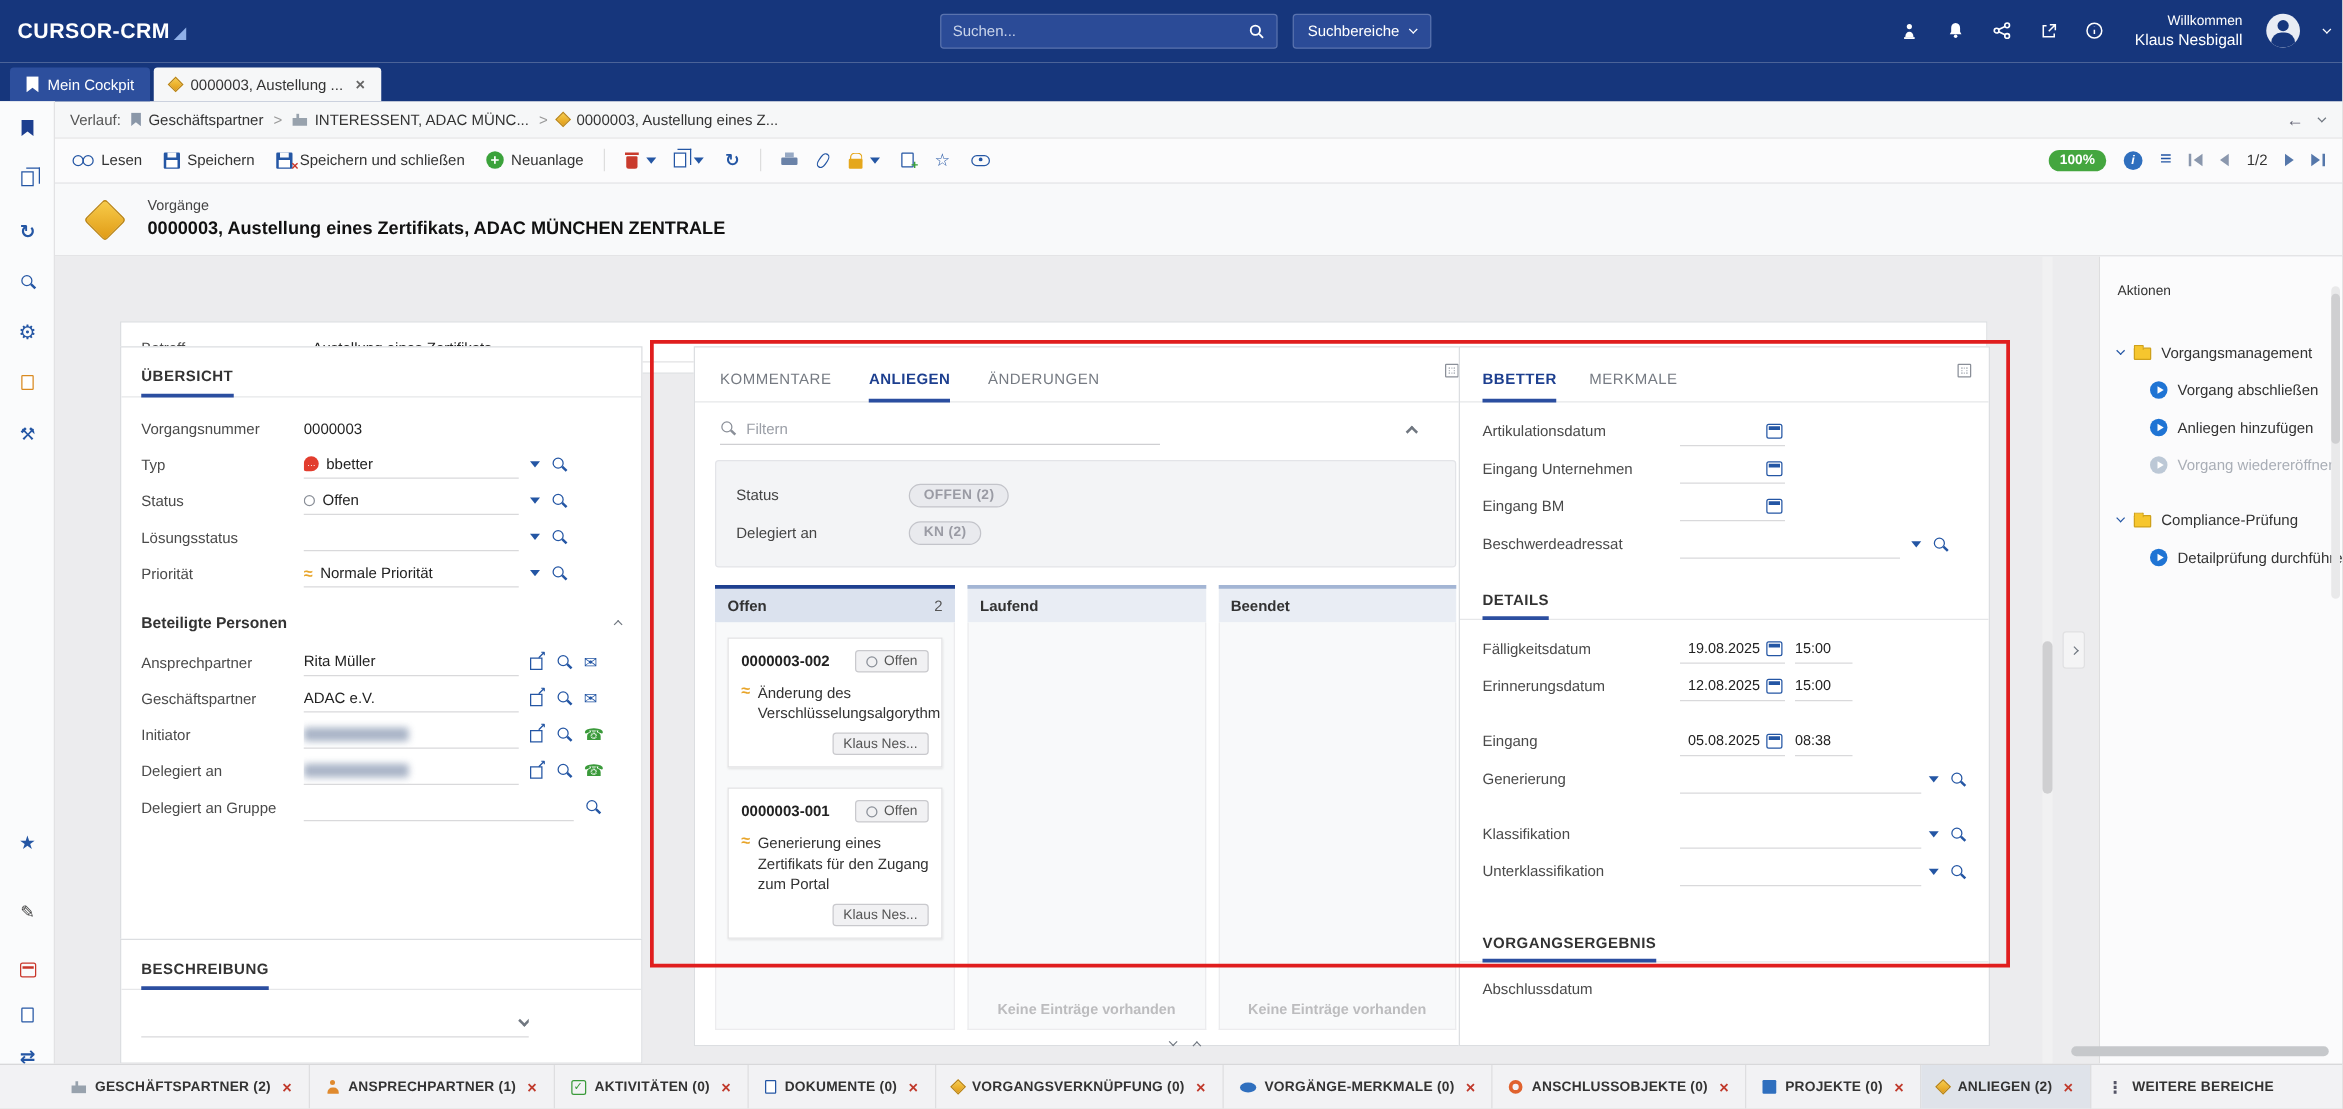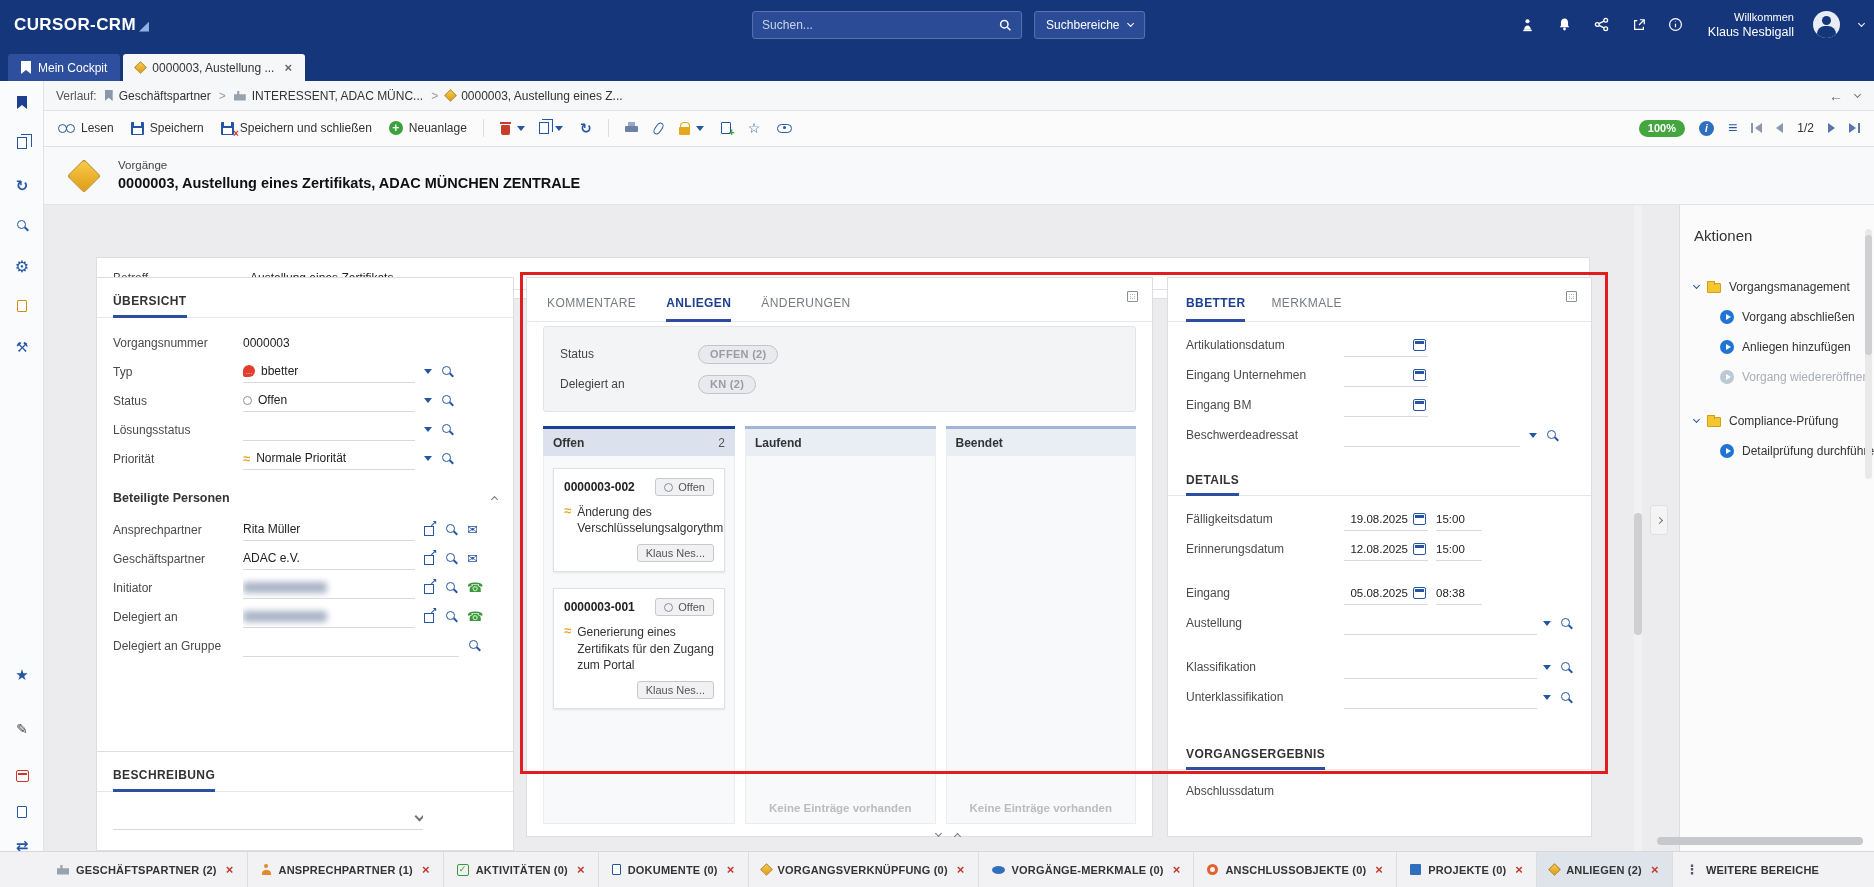--- a/index.html
+++ b/index.html
@@ -174,37 +174,37 @@
 .kcol-head .cnt { font-weight:normal; color:#555; }
 .kcol.light .kcol-head { background:#e9edf4; border-top-color:#a3b5d4; }
 .kcol-body { flex:1; background:#f8f9fa; border:1px solid #ececee; border-top:none; padding:12px 9px; display:flex; flex-direction:column; gap:16px; position:relative; }
 .kempty { position:absolute; bottom:9px; left:0; right:0; text-align:center; color:#bcbcbe; font-size:11.5px; font-weight:bold; }
 .kcard { background:#fff; border:1px solid #e2e2e4; box-shadow:0 1px 2px rgba(0,0,0,.09); padding:9px 10px; display:flex; flex-direction:column; gap:8px; cursor:pointer; }
 .kcard-top { display:flex; justify-content:space-between; align-items:center; }
 .kcard-id { font-weight:bold; font-size:12px; color:#222; }
 .chipx { display:inline-flex; align-items:center; gap:5px; border:1px solid #c9c9cd; background:#f1f1f3; border-radius:3px; padding:2px 8px; font-size:11px; color:#555; }
 .kcard-text { display:flex; gap:6px; font-size:12px; color:#333; line-height:1.35; }
 .kcard-assignee { align-self:flex-end; }
-.col-flex { display:flex; flex-direction:column; height:100%; }
+.col-flex { display:flex; flex-direction:column; height:100%;margin-left:29px; }
 
 
 .rrow { display:flex; align-items:center; height:30px; padding:0 18px; }
 .rlabel { width:158px; flex:none; color:#4a4a4a; font-size:12px; }
 .seg { display:flex; align-items:center; gap:5px; border-bottom:1px solid #d9d9db; height:23px; font-size:11.5px; color:#222; }
 .seg.w80 { width:84px; justify-content:flex-end; padding-right:2px; }
 .seg.w42 { width:46px; margin-left:8px; }
 .seg.w170 { width:176px; }
 .seg.grow { flex:1; margin-right:6px; }
 .inhead { display:flex; align-items:flex-end; padding:0 18px; height:36px; border-bottom:1px solid #e6e7e9; margin-top:10px; }
 .inhead .t { font-weight:bold; font-size:12px; color:#333; letter-spacing:.4px; position:relative; padding-bottom:8px; }
 .inhead .t::after { content:""; position:absolute; left:0; right:0; bottom:-1px; height:3px; background:#2b4ea0; }
 
 
 .aktionen { position:absolute; left:1679px; top:0; width:195px; height:646px; background:#fbfbfc; border-left:1px solid #dddddf; padding:22px 0 0 14px; overflow:hidden; }
-.akt-title { font-size:15px; color:#333; margin-bottom:28px; }
+.akt-title { font-size:11px; color:#333; margin-bottom:28px; }
 .akt-group { display:flex; align-items:center; gap:8px; height:30px; cursor:pointer; white-space:nowrap; }
 .akt-group .lbl { font-size:12px; color:#333; }
 .akt-item { display:flex; align-items:center; gap:8px; height:30px; padding-left:26px; cursor:pointer; white-space:nowrap; }
 .akt-item .lbl { font-size:12px; color:#333; }
 .akt-item.disabled .lbl { color:#a9aeb6; }
 .akt-gap { height:14px; }
 
 
 .vscroll-lane { position:absolute; left:1634px; top:0; width:8px; height:646px; background:#f1f1f2; }
 .vscroll-thumb { position:absolute; left:1634px; top:308px; width:8px; height:122px; background:#cfcfd1; border-radius:4px; }
@@ -596,20 +596,27 @@
         </div>
       </div>
     </section>
 
     <section class="panel col-flex" style="left:526px; top:72px; width:627px; height:560px; display:flex; flex-direction:column;">
       <div class="tabs-row">
         <span class="ptab">KOMMENTARE</span>
         <span class="ptab active">ANLIEGEN</span>
         <span class="ptab">ÄNDERUNGEN</span>
         <span class="expand-pos i-expand"></span>
+      </div>
+      <div class="filter-row">
+        <div class="filter-input">
+          <span class="i-mag gray"></span>
+          <input placeholder="Filtern" style="">
+        </div>
+        <span class="filter-collapse chev up gray"></span>
       </div>
       <div class="fsummary">
         <div class="fsrow">
           <span class="fslabel">Status</span>
           <span class="pill">OFFEN (2)</span>
         </div>
         <div class="fsrow">
           <span class="fslabel">Delegiert an</span>
           <span class="pill">KN (2)</span>
         </div>
@@ -736,21 +743,21 @@
         <span class="rlabel">Eingang</span>
         <div class="seg w80">
           <span>05.08.2025</span>
           <span class="i-cal"></span>
         </div>
         <div class="seg w42">
             <span>08:38</span>
           </div>
       </div>
       <div class="rrow">
-        <span class="rlabel">Austellung</span>
+        <span class="rlabel">Generierung</span>
         <div class="seg grow"></div>
         <div class="ficons" style="margin-left:0;">
           <span class="i-caret"></span>
           <span class="i-mag"></span>
         </div>
       </div>
       <div style="height:14px;"></div>
       <div class="rrow">
         <span class="rlabel">Klassifikation</span>
         <div class="seg grow"></div>

